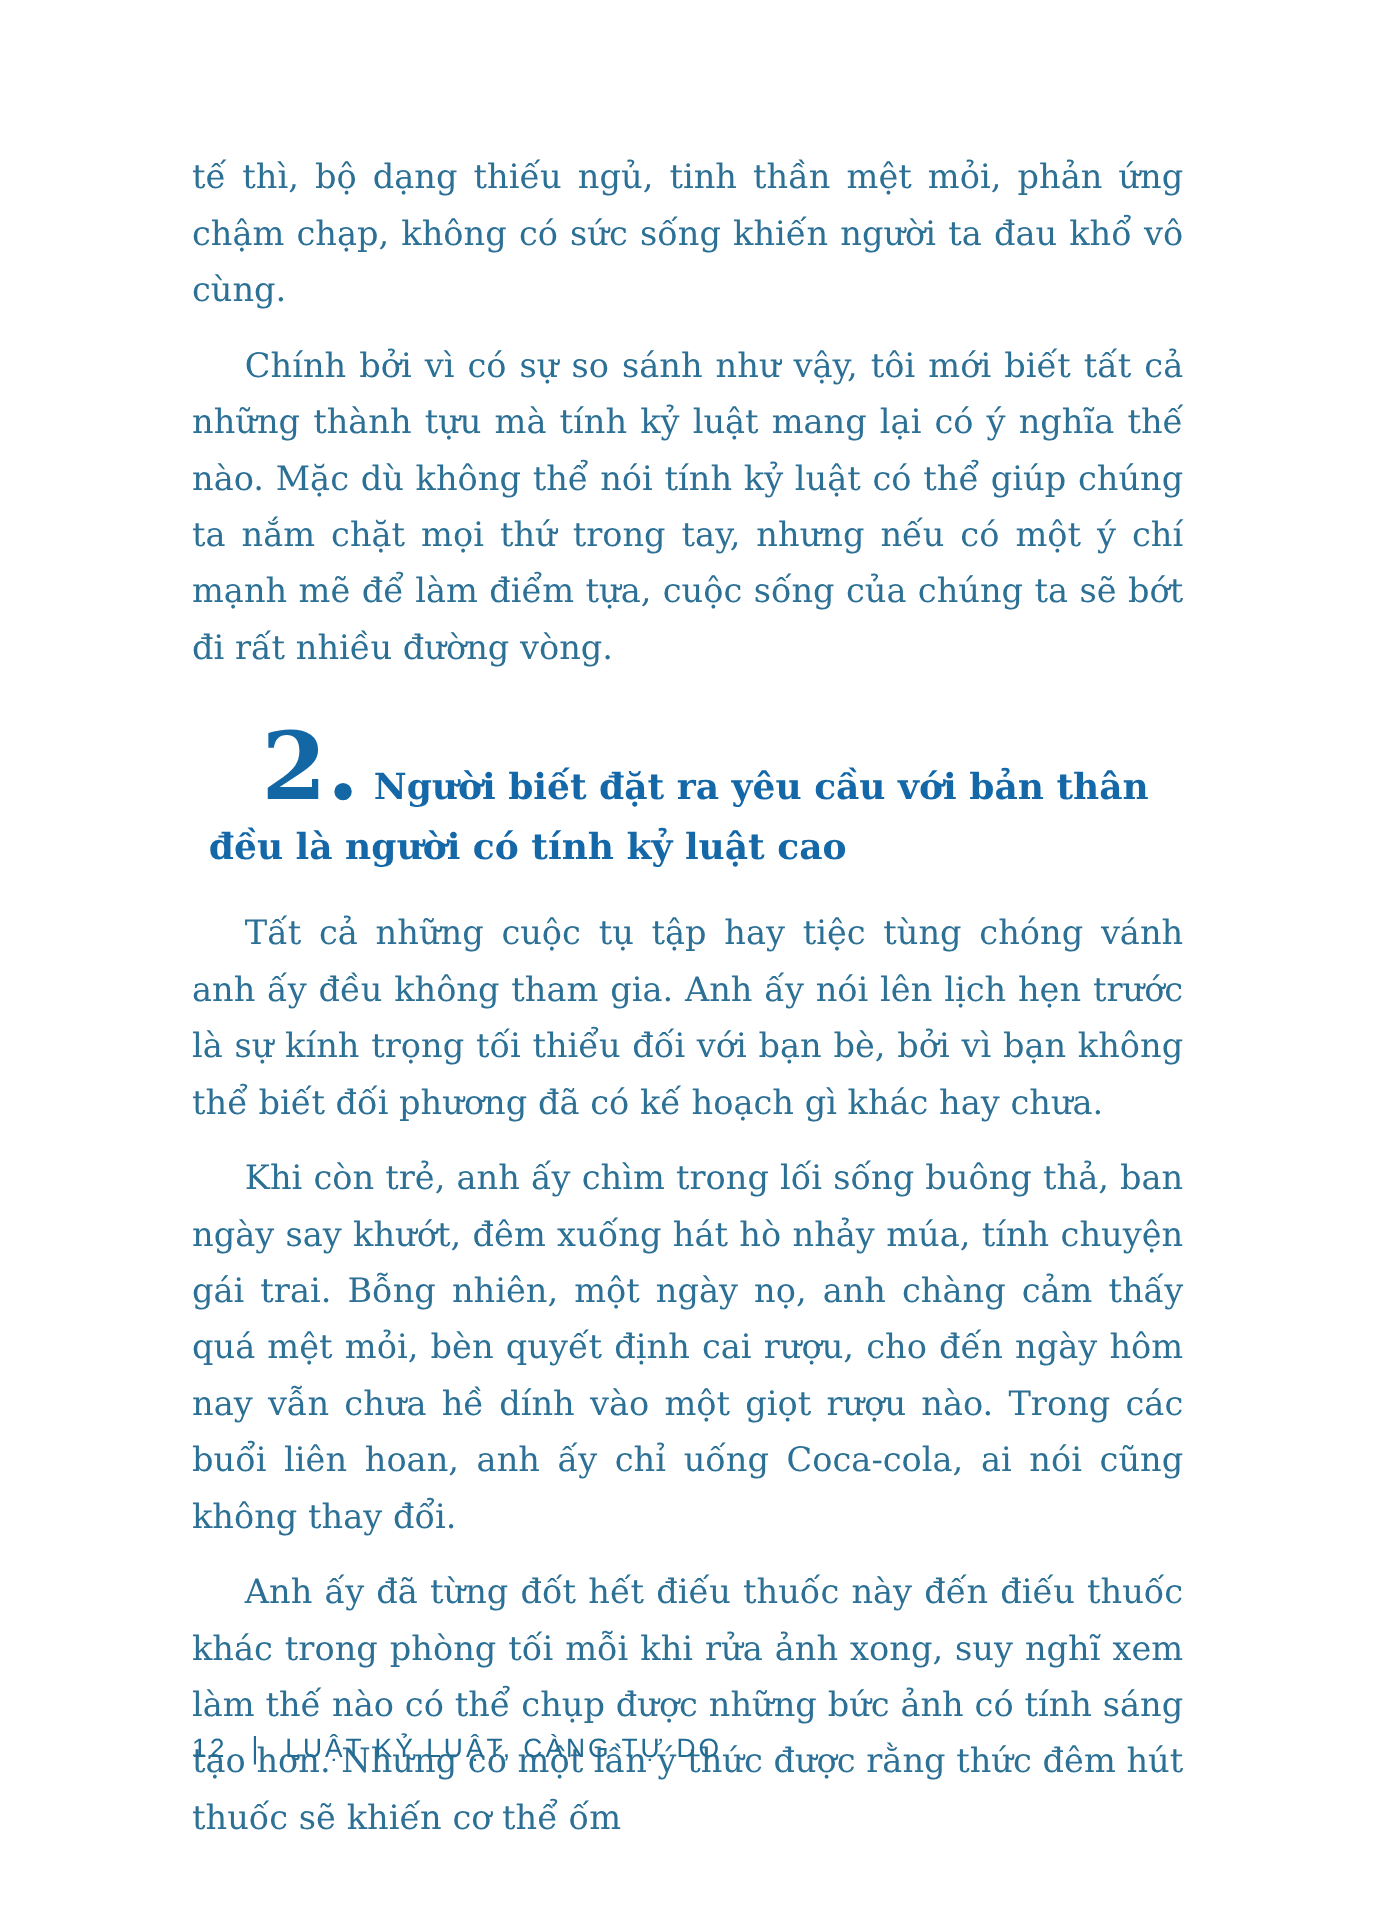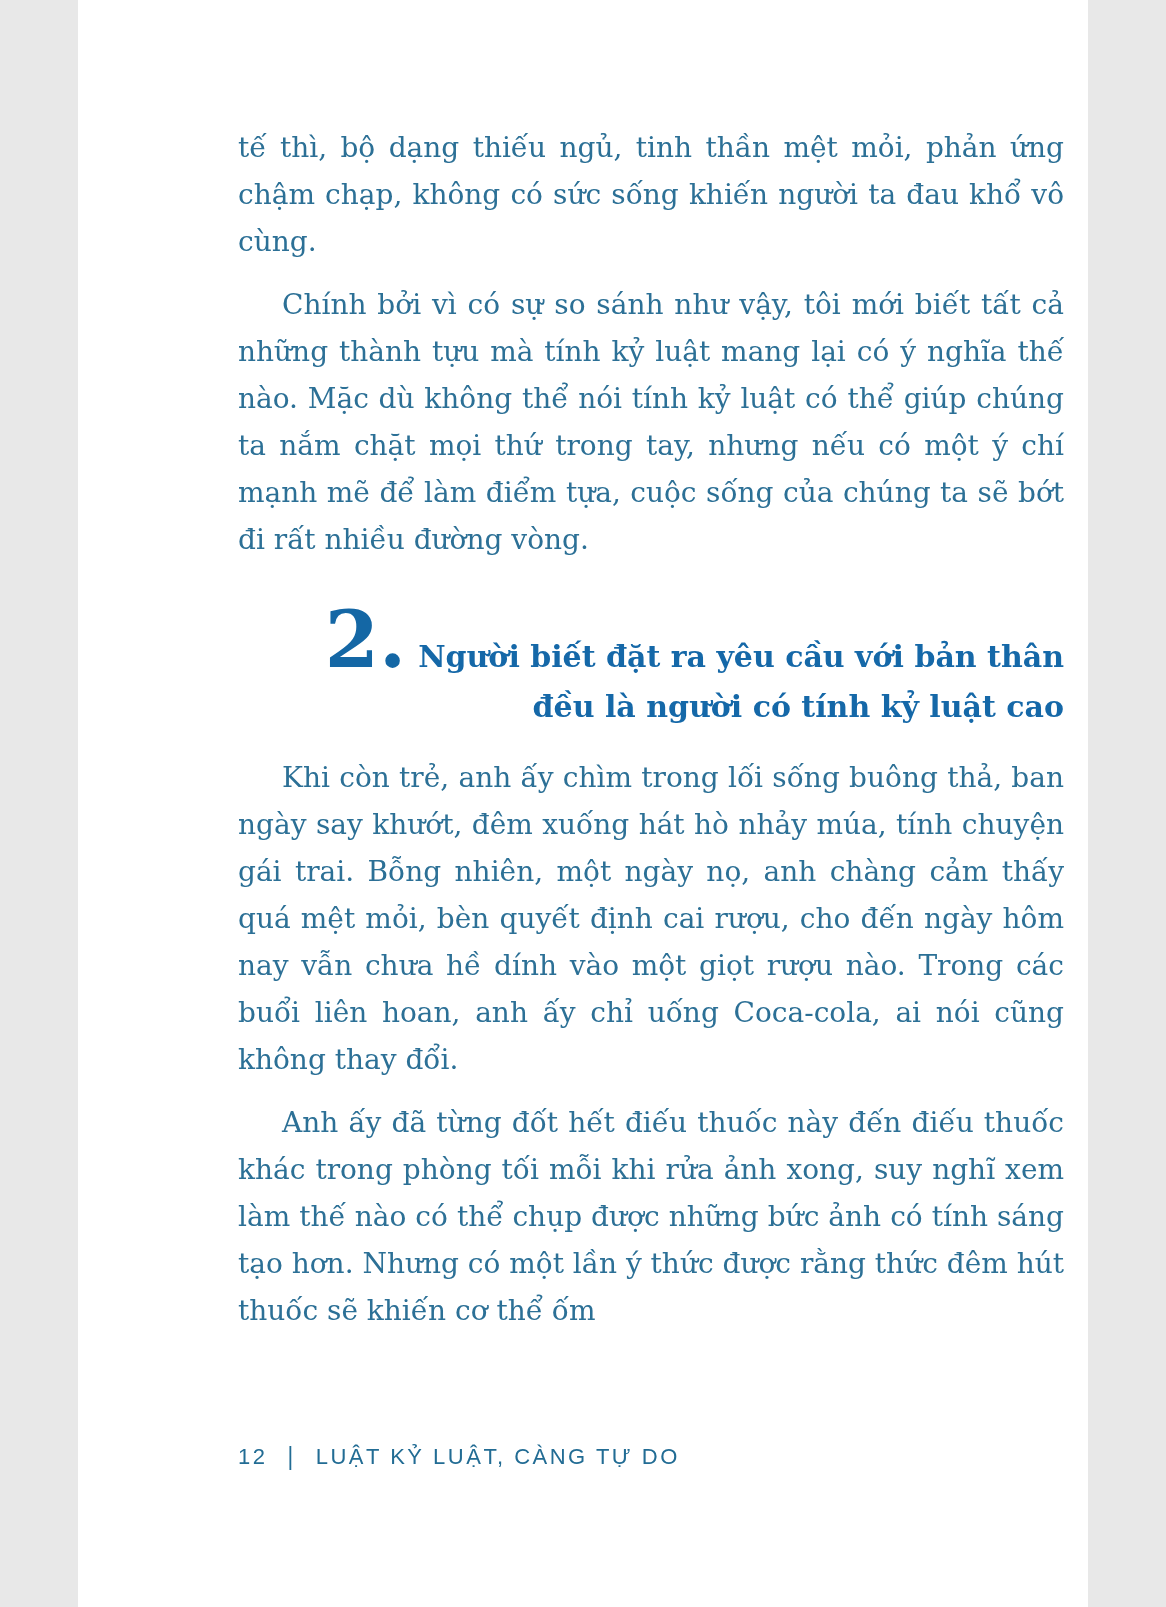--- a/index.html
+++ b/index.html
@@ -2,21 +2,21 @@
 <html lang="vi"><head>
 <meta charset="utf-8">
 <style>
   html, body {
     margin: 0;
     padding: 0;
     background: #e8e8e8;
   }
   .page {
     position: relative;
-    width: 1010px;
+    width: 1166px;
     height: 1607px;
     margin: 0 auto;
     background: #ffffff;
     overflow: hidden;
     font-family: "DejaVu Serif", "Liberation Serif", serif;
   }
   .text-block {
     position: absolute;
     left: 160px;
     top: 124px;
@@ -33,21 +33,21 @@
   p.body-para.no-indent {
     text-indent: 0;
   }
   h2.section-heading {
     margin: 52px 0 22px 14px;
     font-size: 30px;
     line-height: 50px;
     font-weight: bold;
     color: #1568A8;
     text-indent: 44px;
-    text-align: right;
+    text-align: left;
   }
   .heading-number {
     font-size: 78px;
     line-height: 50px;
     font-weight: bold;
     color: #1467A5;
     padding-right: 12px;
     vertical-align: baseline;
   }
   .page-footer {
@@ -75,20 +75,21 @@
 
   <div class="text-block">
 
     <p class="body-para no-indent">tế thì, bộ dạng thiếu ngủ, tinh thần mệt mỏi, phản ứng chậm chạp, không có sức sống khiến người ta đau khổ vô cùng.</p>
 
     <p class="body-para">Chính bởi vì có sự so sánh như vậy, tôi mới biết tất cả những thành tựu mà tính kỷ luật mang lại có ý nghĩa thế nào. Mặc dù không thể nói tính kỷ luật có thể giúp chúng ta nắm chặt mọi thứ trong tay, nhưng nếu có một ý chí mạnh mẽ để làm điểm tựa, cuộc sống của chúng ta sẽ bớt đi rất nhiều đường vòng.</p>
 
     <h2 class="section-heading"><span class="heading-number">2.</span><span>Người biết đặt ra yêu cầu với bản thân đều là người có tính kỷ luật cao</span></h2>
 
 
+    <p class="body-para">Tất cả những cuộc tụ tập hay tiệc tùng chóng vánh anh ấy đều không tham gia. Anh ấy nói lên lịch hẹn trước là sự kính trọng tối thiểu đối với bạn bè, bởi vì bạn không thể biết đối phương đã có kế hoạch gì khác hay chưa.</p>
 
     <p class="body-para">Khi còn trẻ, anh ấy chìm trong lối sống buông thả, ban ngày say khướt, đêm xuống hát hò nhảy múa, tính chuyện gái trai. Bỗng nhiên, một ngày nọ, anh chàng cảm thấy quá mệt mỏi, bèn quyết định cai rượu, cho đến ngày hôm nay vẫn chưa hề dính vào một giọt rượu nào. Trong các buổi liên hoan, anh ấy chỉ uống Coca-cola, ai nói cũng không thay đổi.</p>
 
     <p class="body-para">Anh ấy đã từng đốt hết điếu thuốc này đến điếu thuốc khác trong phòng tối mỗi khi rửa ảnh xong, suy nghĩ xem làm thế nào có thể chụp được những bức ảnh có tính sáng tạo hơn. Nhưng có một lần ý thức được rằng thức đêm hút thuốc sẽ khiến cơ thể ốm</p>
 
   </div>
 
   <div class="page-footer">
     <span>12</span>
     <span class="footer-separator">|</span>

